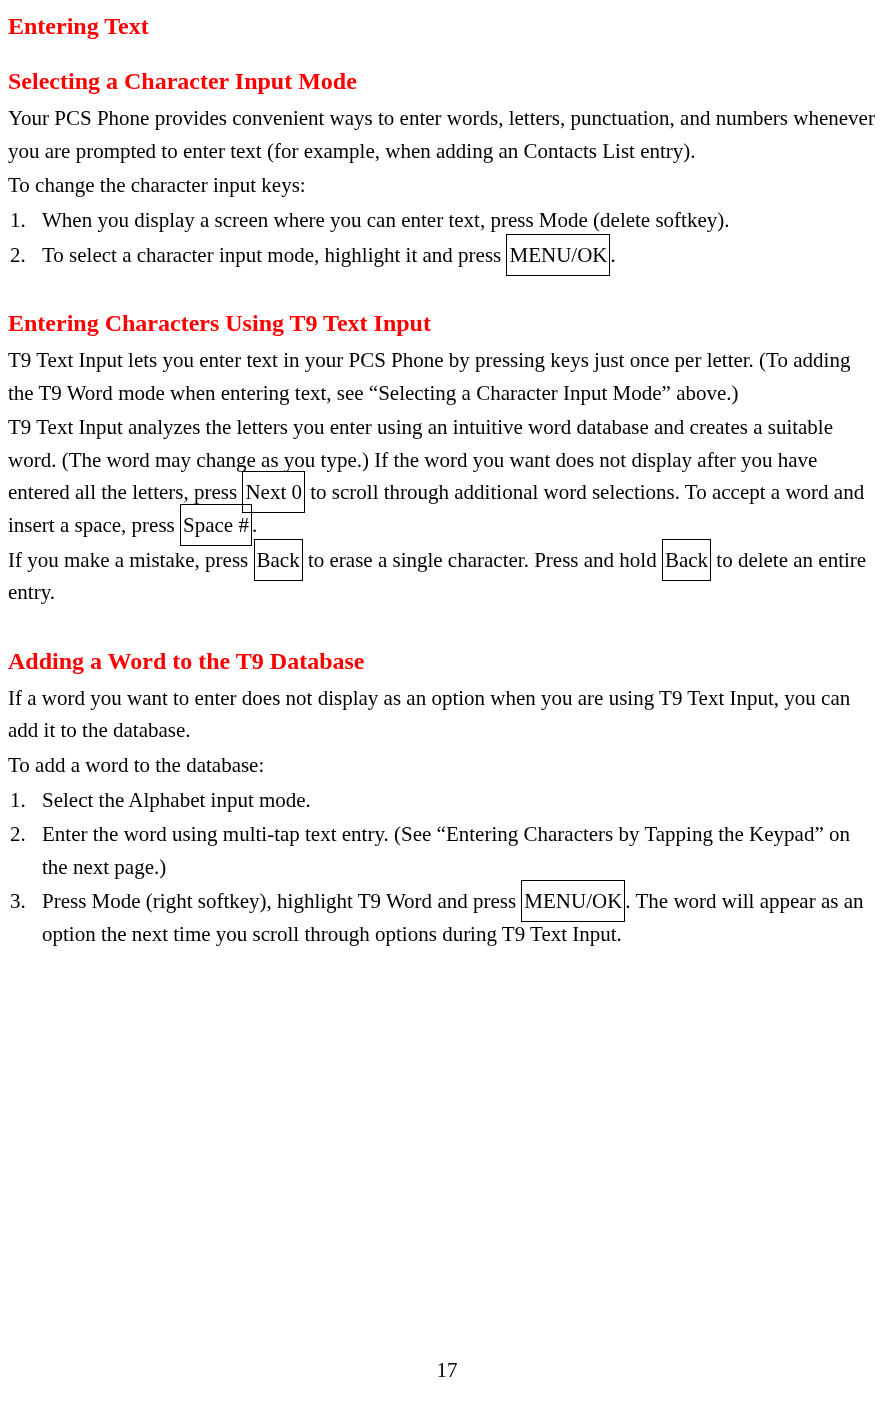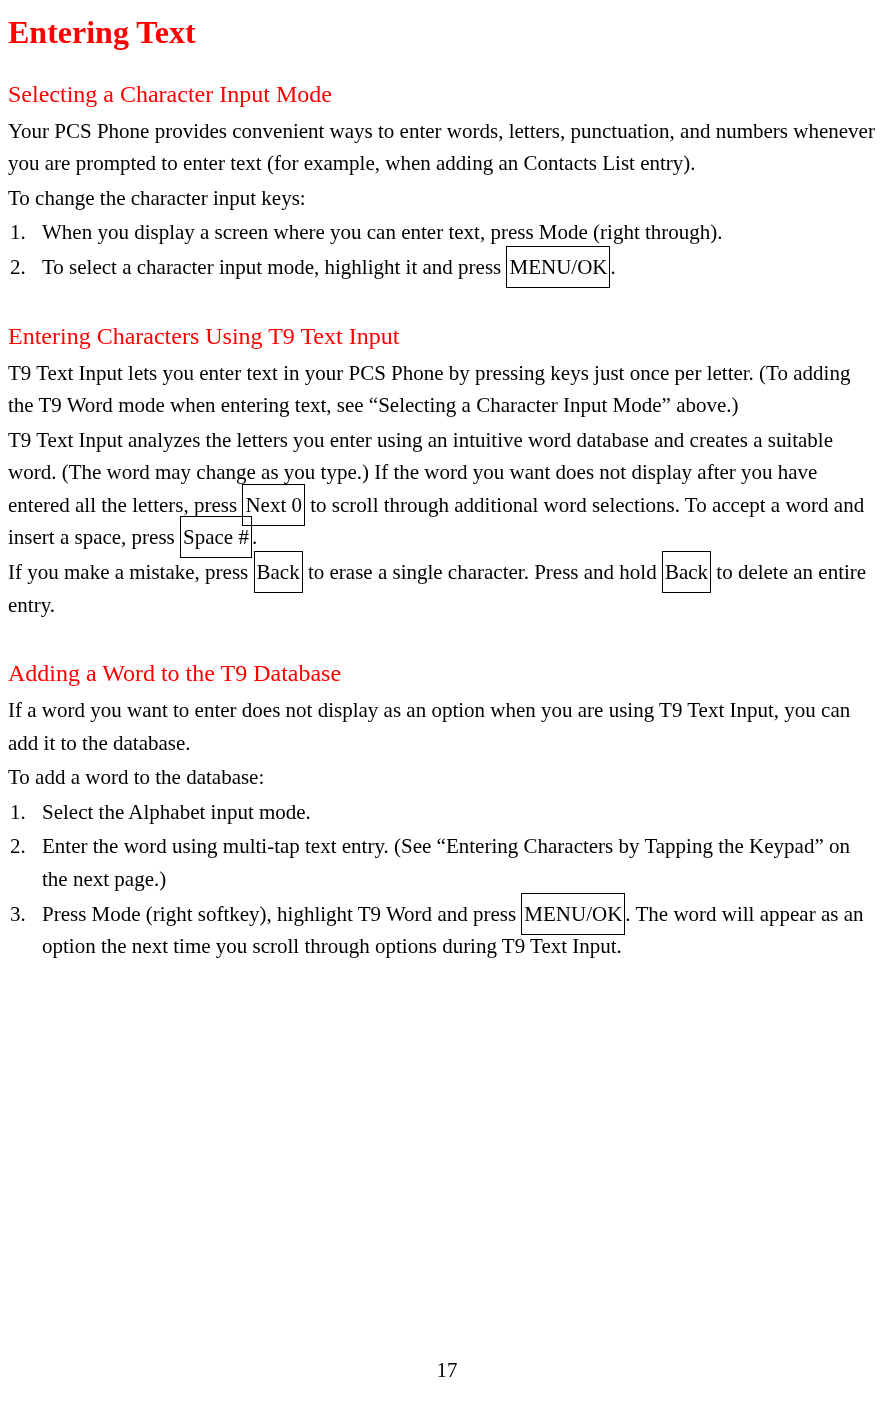--- a/index.html
+++ b/index.html
@@ -9,28 +9,28 @@
       background: white;
       font-family: Georgia, 'Times New Roman', serif;
       font-size: 21px;
       line-height: 1.55;
       color: #000;
       padding: 8px 6px 0 8px;
       position: relative;
     }
     .title {
       color: #ff0000;
-      font-size: 32px;
+      font-size: 24px;
       font-weight: bold;
       margin-bottom: 18px;
     }
     .heading {
       color: #ff0000;
       font-size: 24px;
-      font-weight: normal;
+      font-weight: bold;
       margin-bottom: 2px;
     }
     .para { margin-bottom: 2px; }
     .list { padding-left: 40px; }
     .li-row { display: flex; margin-bottom: 2px; }
     .li-num { width: 32px; flex-shrink: 0; margin-left: -38px; }
     .bold { font-weight: normal; }
     .boxed { border: 1px solid #000; padding: 8px 2px; }
     .spacer { height: 32px; }
     .page-num {
@@ -46,21 +46,21 @@
 <body>
 
 <div class="title">Entering Text</div>
 
 <div class="heading">Selecting a Character Input Mode</div>
 <div class="para">Your PCS Phone provides convenient ways to enter words, letters, punctuation, and numbers whenever you are prompted to enter text (for example, when adding an Contacts List entry).</div>
 <div class="para">To change the character input keys:</div>
 <div class="list">
   <div class="li-row">
     <span class="li-num">1.</span>
-    <span><span>When you display a screen where you can enter text, press </span><span class="bold">Mode</span><span> (right through).</span></span>
+    <span><span>When you display a screen where you can enter text, press </span><span class="bold">Mode</span><span> (delete softkey).</span></span>
   </div>
   <div class="li-row">
     <span class="li-num">2.</span>
     <span><span>To select a character input mode, highlight it and press </span><span class="boxed">MENU/OK</span><span>.</span></span>
   </div>
 </div>
 
 <div class="spacer"></div>
 
 <div class="heading">Entering Characters Using T9 Text Input</div>

